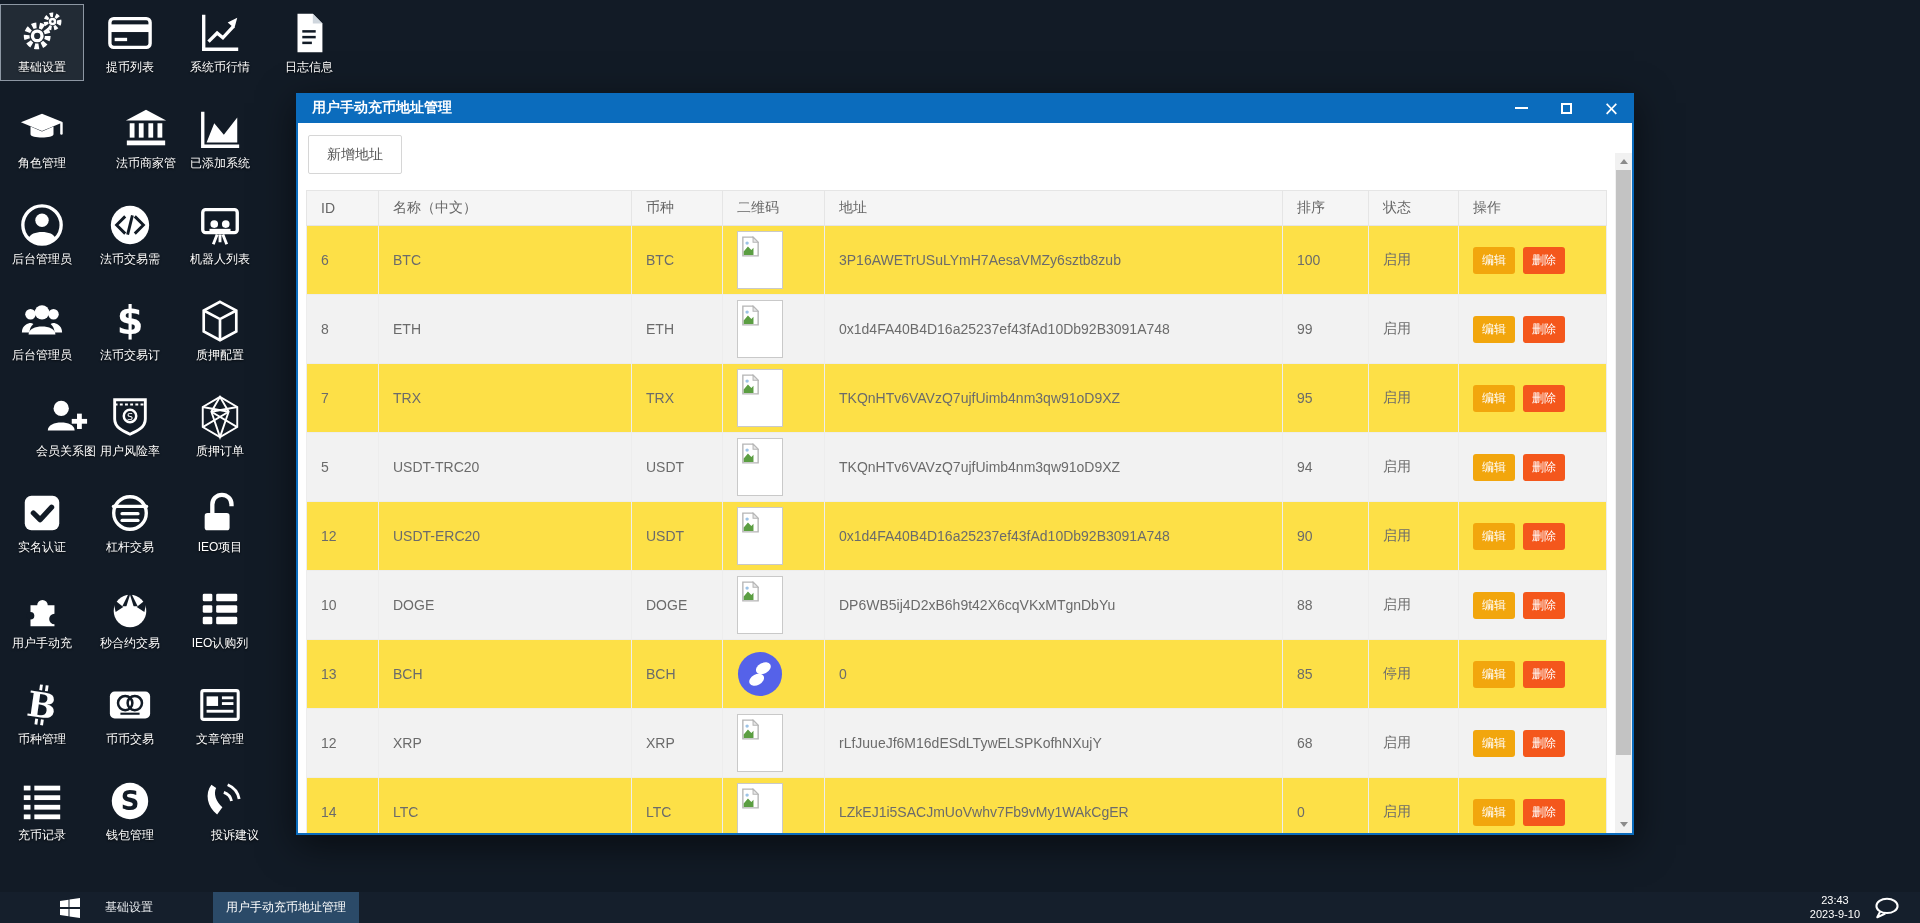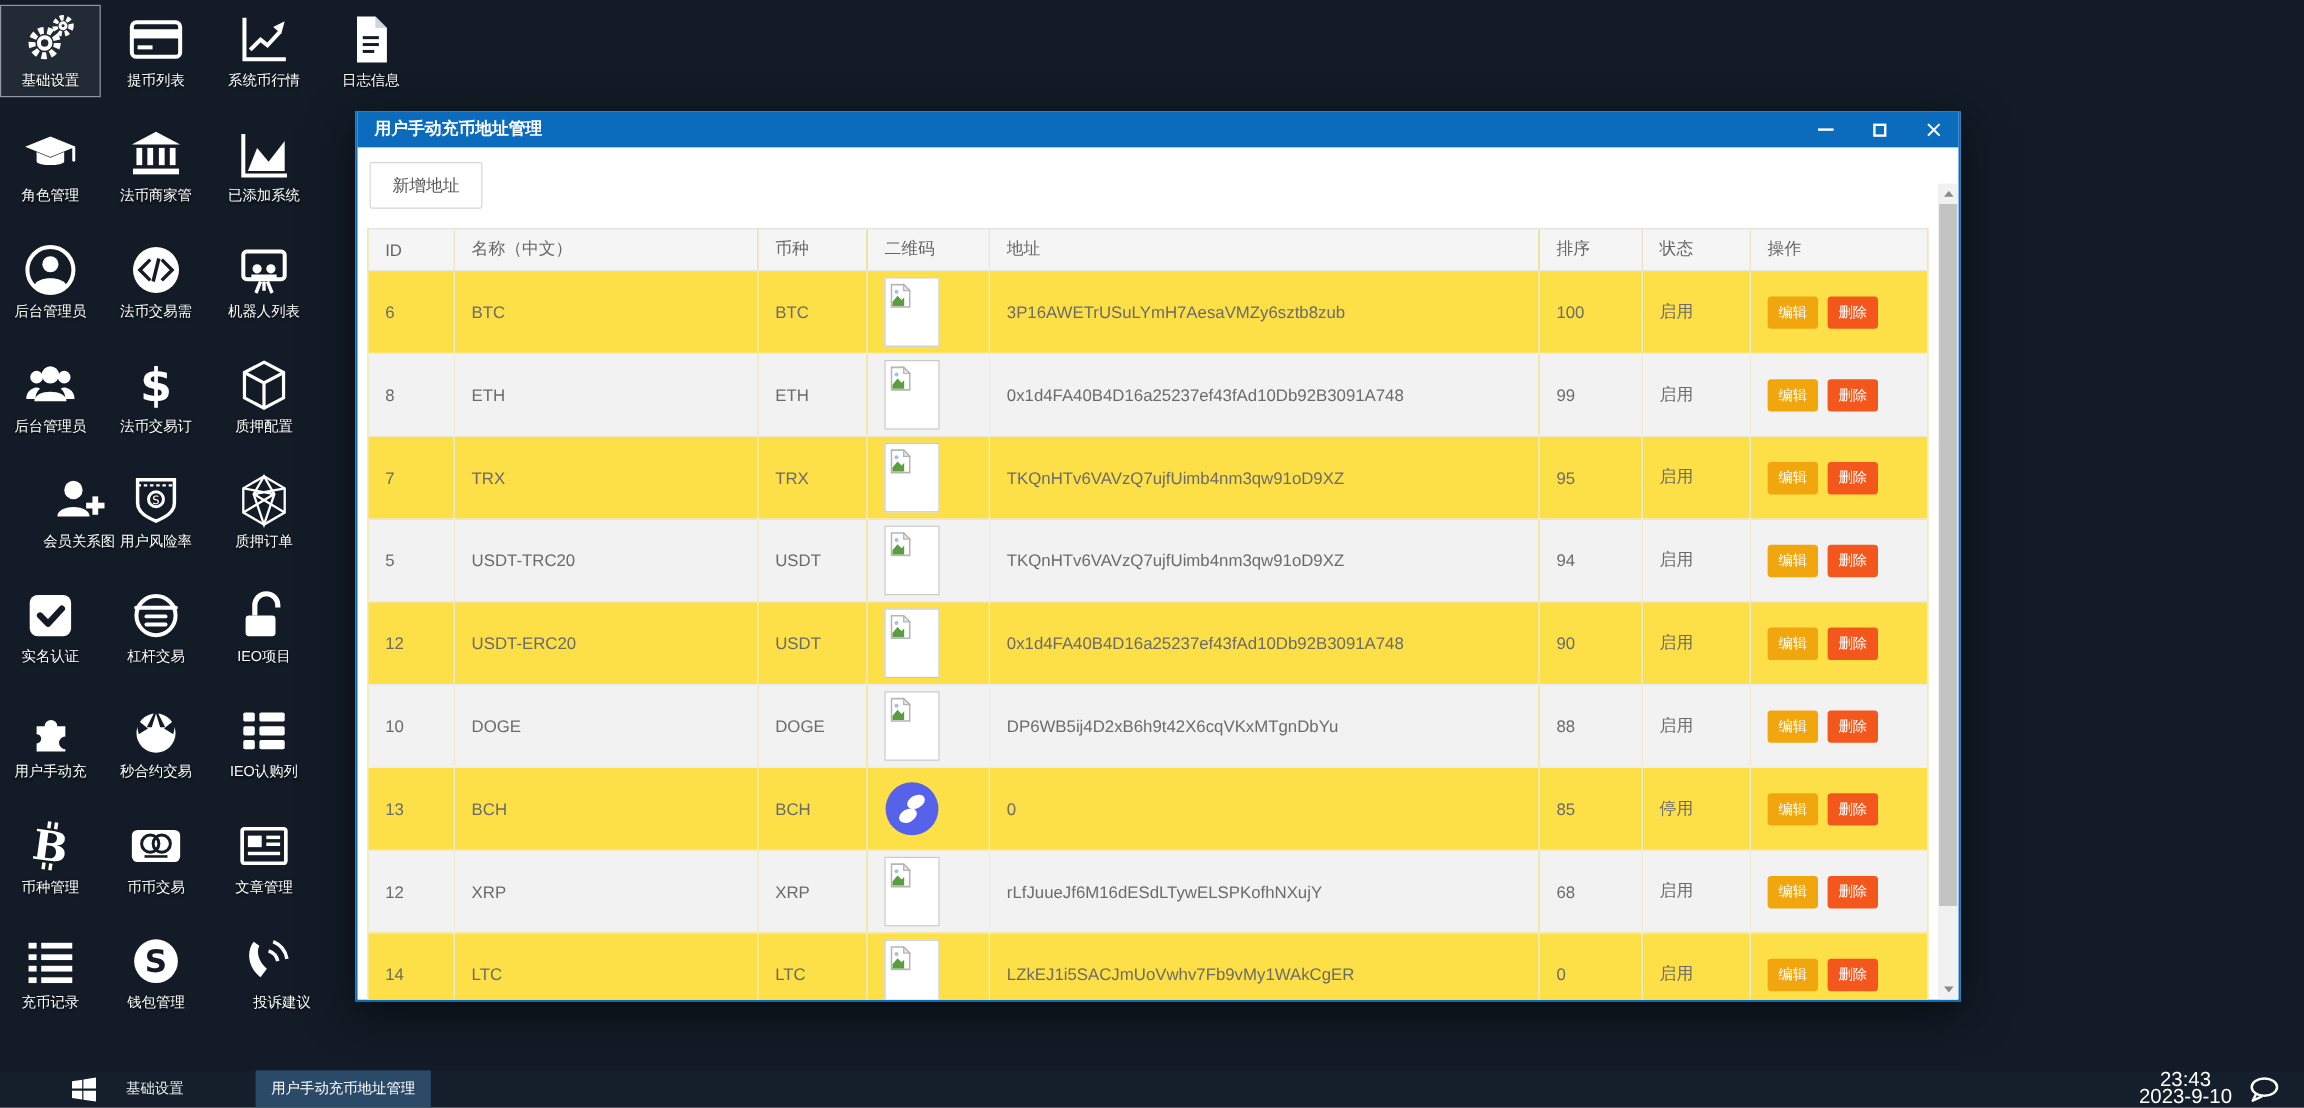--- a/index.html
+++ b/index.html
@@ -58,21 +58,21 @@
   .tri-down{width:0;height:0;border-left:4px solid transparent;border-right:4px solid transparent;border-top:5px solid #8b8b8b}
   .sb-thumb{position:absolute;left:1px;top:17px;width:15px;height:585px;background:#c3c3c3}
 
   
   .taskbar{position:absolute;left:0;bottom:0;width:1920px;height:31px;background:var(--taskbar);z-index:50}
   .start{position:absolute;left:58px;top:4px;width:24px;height:24px;cursor:pointer}
   .start svg{width:24px;height:24px}
   .task-item{position:absolute;top:0;height:31px;line-height:31px;text-align:center;font-size:12px;color:#e8ebee;cursor:pointer}
   .task-item.t1{left:84px;width:90px}
   .task-item.t2{left:213px;width:146px;background:var(--task-active);color:#fff}
-  .clock{position:absolute;right:60px;top:1px;text-align:center;color:#fff;font-size:17px;line-height:14px;cursor:default}
+  .clock{position:absolute;right:60px;top:1px;text-align:center;color:#fff;font-size:11px;line-height:14px;cursor:default}
   .chat{position:absolute;right:18px;top:5px;width:30px;height:22px;cursor:pointer}
   .chat svg{width:30px;height:22px}
 </style>
 </head>
 <body>
 
 <div id="icon-grid">
     <div class="icon-item selected" style="left: 0px; top: 4px;">
       <span class="glyph">
         <svg viewBox="0 0 48 48" fill="none" stroke="#fff">
@@ -123,21 +123,21 @@
     <div class="icon-item" style="left: 0px; top: 100px;">
       <span class="glyph">
         <svg viewBox="0 0 48 48" fill="#fff">
           <polygon points="24,8 46,17 24,26 2,17"></polygon>
           <path d="M12 21.5v8c0 4.5 24 4.5 24 0v-8l-12 5z"></path>
           <rect x="43" y="17" width="2.6" height="13" rx="1.3"></rect>
         </svg>
       </span>
       <span class="icon-label">角色管理</span>
     </div>
-    <div class="icon-item" style="left: 88px; top: 100px;">
+    <div class="icon-item" style="left: 104px; top: 100px;">
       <span class="glyph">
         <svg viewBox="0 0 48 48" fill="#fff">
           <polygon points="24,4 45,15 3,15"></polygon>
           <rect x="7" y="18" width="5" height="15"></rect>
           <rect x="16.5" y="18" width="5" height="15"></rect>
           <rect x="26.5" y="18" width="5" height="15"></rect>
           <rect x="36" y="18" width="5" height="15"></rect>
           <rect x="4" y="36" width="40" height="5"></rect>
         </svg>
       </span>

